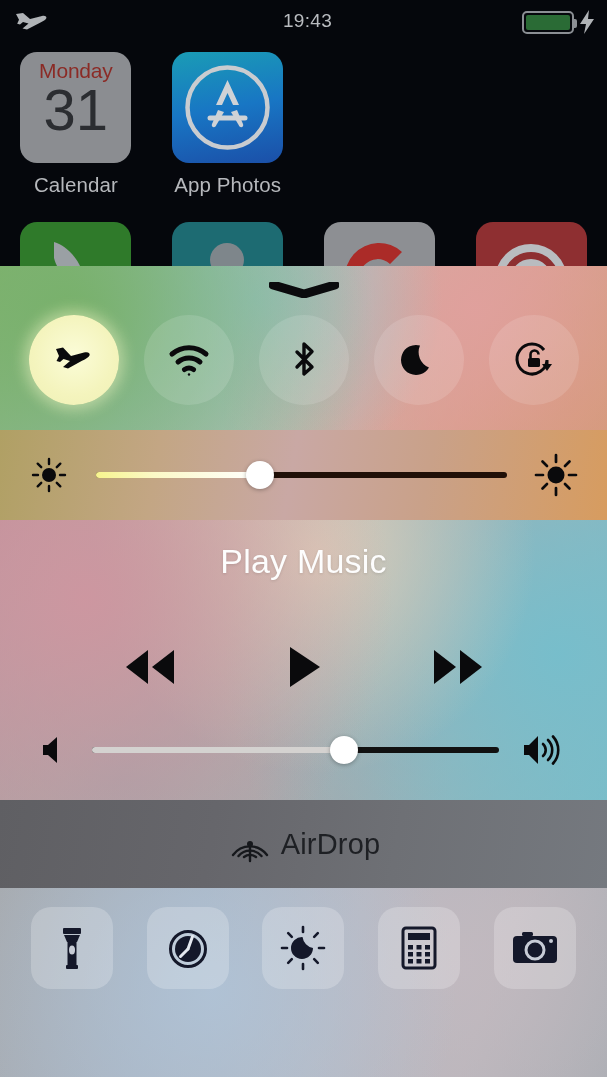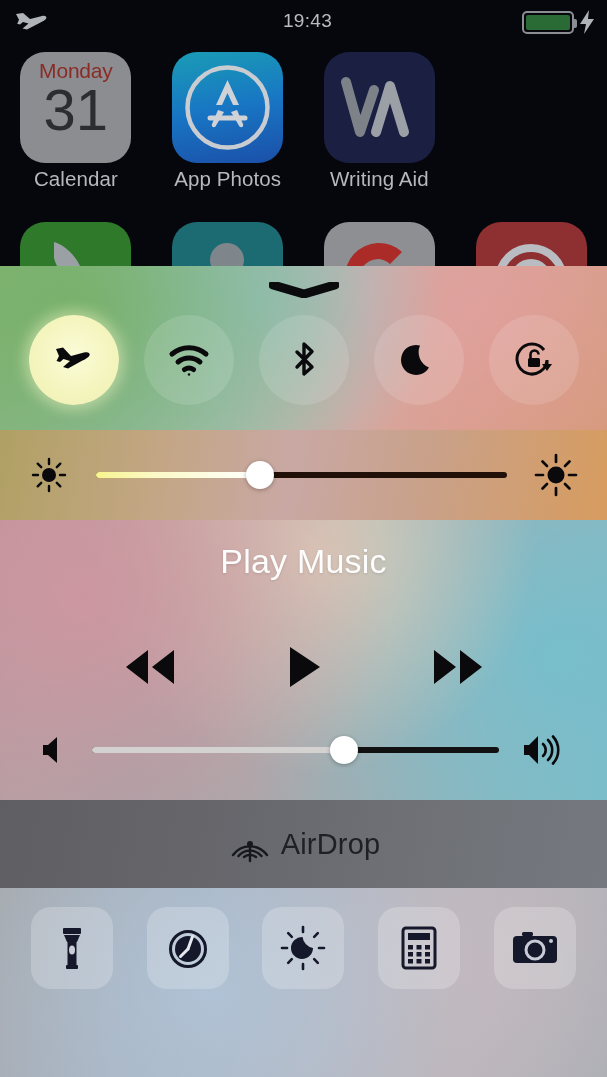--- a/index.html
+++ b/index.html
@@ -38,25 +38,25 @@
   .batt-fill { width:100%; height:100%; background:#2a6b35; border-radius:2px; }
   .batt-nub {
     position:absolute; right:-5px; top:6px; width:4px; height:9px;
     background:#8b8f94; border-radius:0 2px 2px 0;
   }
 
   
   .row { position:absolute; left:0; width:607px; display:flex; }
   .app { width:151.75px; display:flex; flex-direction:column; align-items:center; }
   .icon {
-    width:111px; height:111px; border-radius:25px; position:relative;
+    width:111px; height:111px; border-radius:17px; position:relative;
     overflow:hidden; flex:none;
   }
   .app-label {
-    margin-top:4px; color:#b6b8bc; font-size:20.5px; letter-spacing:.1px;
+    margin-top:10px; color:#b6b8bc; font-size:20.5px; letter-spacing:.1px;
     white-space:nowrap;
   }
 
   
   .ic-cal { background:#8b8d91; display:flex; flex-direction:column; align-items:center; }
   .cal-dow { color:#8b2b26; font-size:21px; margin-top:7px; letter-spacing:-.2px; }
   .cal-day {
     color:#2b2d31; font-size:58px; line-height:58px; font-weight:200;
     margin-top:-2px; font-family:"Liberation Sans", sans-serif;
   }
@@ -213,29 +213,20 @@
           <path d="M55.5 28 L44 53 L50 53 L55.5 41 L61 53 L67 53 Z" fill="#cfd2d6"></path>
           <path d="M38 66 L73 66" stroke="#cfd2d6" stroke-width="5" stroke-linecap="round"></path>
           <path d="M46 58 L40 72 C39 74.5 41.5 76.5 43.5 74.5 L52 60 Z" fill="#cfd2d6"></path>
           <path d="M65 58 L71 72 C72 74.5 69.5 76.5 67.5 74.5 L59 60 Z" fill="#cfd2d6"></path>
         </svg>
       </div>
       <div class="app-label">App Photos</div>
     </div>
 
 
-    <div class="app">
-      <div class="icon ic-writing">
-        <svg width="111" height="111" viewBox="0 0 111 111">
-          <path d="M22 30 L36 80 L50 38" fill="none" stroke="#7d8188" stroke-width="10" stroke-linecap="round" stroke-linejoin="round"></path>
-          <path d="M52 80 L66 34 L80 80" fill="none" stroke="#9ba0a7" stroke-width="10" stroke-linecap="round" stroke-linejoin="round"></path>
-        </svg>
-      </div>
-      <div class="app-label">Writing Aid</div>
-    </div>
   </div>
 
   <div class="row" style="top:222px">
     <div class="app">
       <div class="icon" style="background:#2f7a2a">
         <svg width="111" height="111" viewBox="0 0 111 111">
           <path d="M34 20 C52 26 64 44 66 66 C52 64 38 52 34 36 Z" fill="#9aa0a4"></path>
         </svg>
       </div>
     </div>

